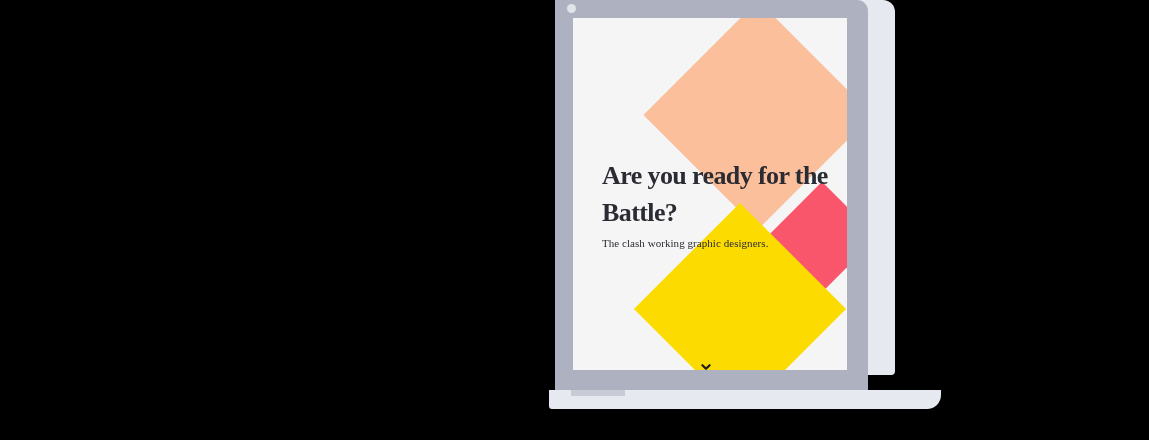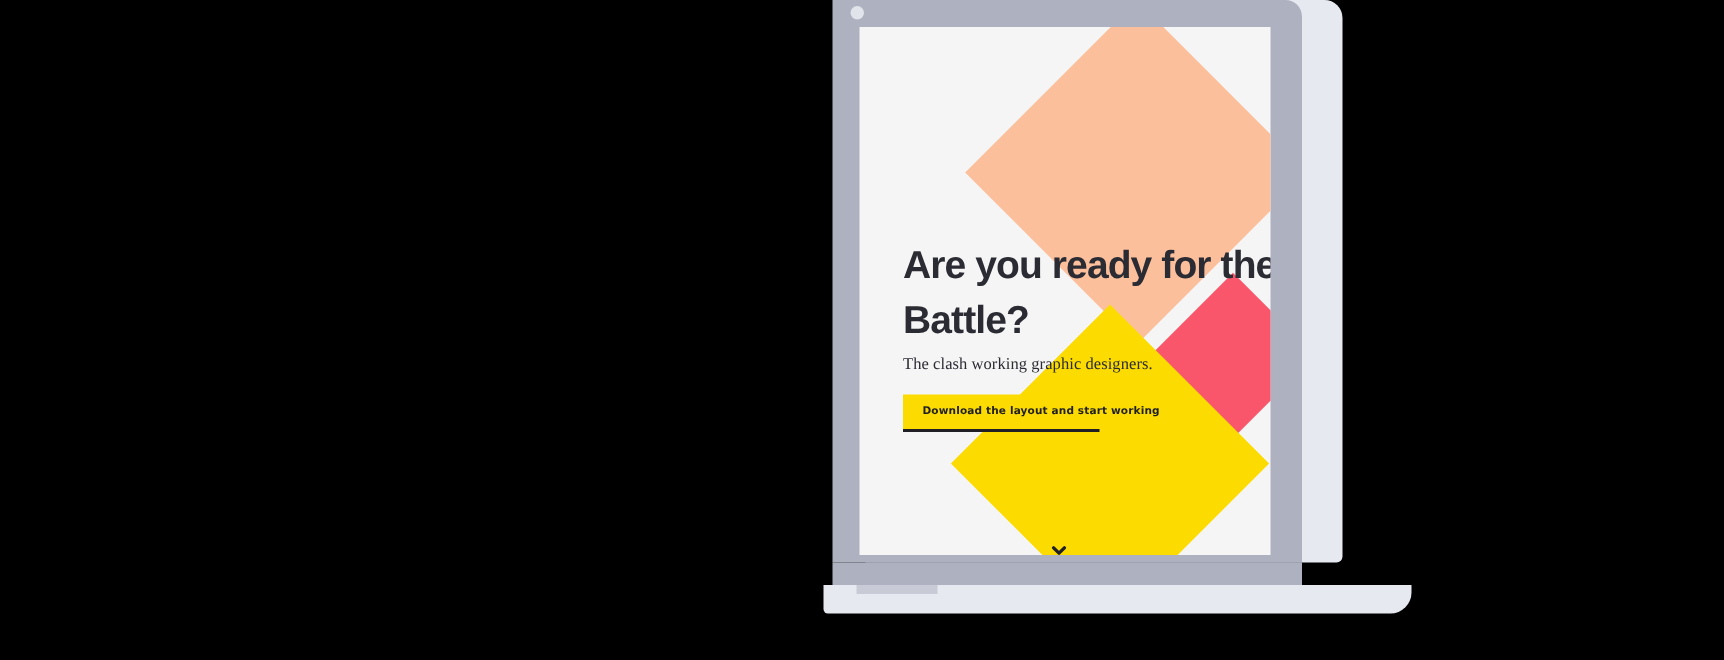--- a/index.html
+++ b/index.html
@@ -139,21 +139,21 @@
     width: 274px;
     height: 352px;
   }
 
   #headline {
     position: absolute;
     left: 29px;
     top: 140px;
     width: 250px;
     margin: 0;
-    font-family: Liberation Sans, sans-serif;
+    font-family: Liberation Serif, serif;
     font-weight: bold;
     font-size: 26px;
     line-height: 1.42;
     letter-spacing: -0.6px;
     color: #2B2B33;
     white-space: pre-line;
   }
 
   #subhead {
     position: absolute;
@@ -222,24 +222,20 @@
         <div class="shape" id="shape-pink"></div>
         <div class="shape" id="shape-yellow"></div>
 
         <div id="hero">
 
           <h1 id="headline">Are you ready for the
 Battle?</h1>
 
           <p id="subhead">The clash working graphic designers.</p>
 
-          <div id="cta-wrap">
-            <button id="cta-button">Download the layout and start working</button>
-            <div id="cta-underline"></div>
-          </div>
 
           <div id="scroll-chevron">
             <svg width="14" height="14" viewBox="0 0 14 14" aria-hidden="true">
               <path d="M3.4 5.2 L7 8.8 L10.6 5.2" fill="none" stroke="currentColor" stroke-width="2.2" stroke-linecap="round" stroke-linejoin="round"></path>
             </svg>
           </div>
 
         </div>
       </div>
     </div>

